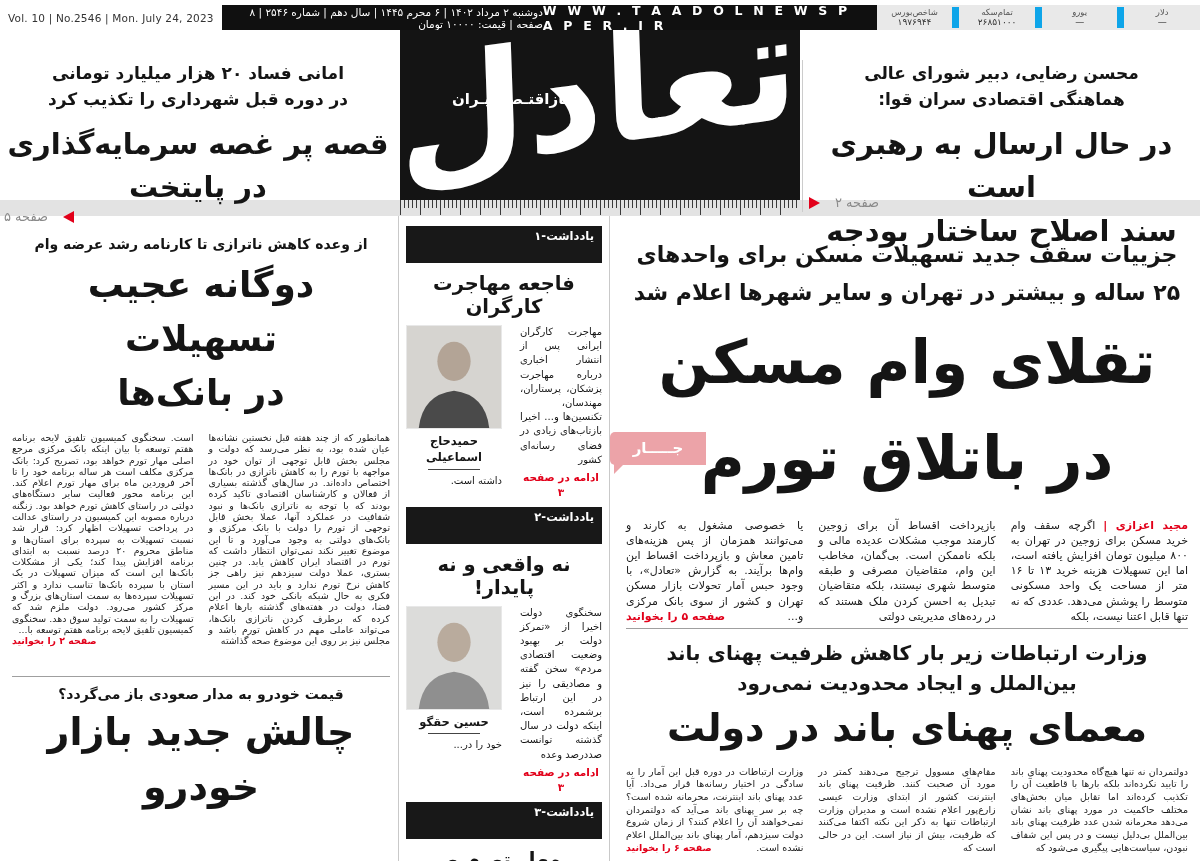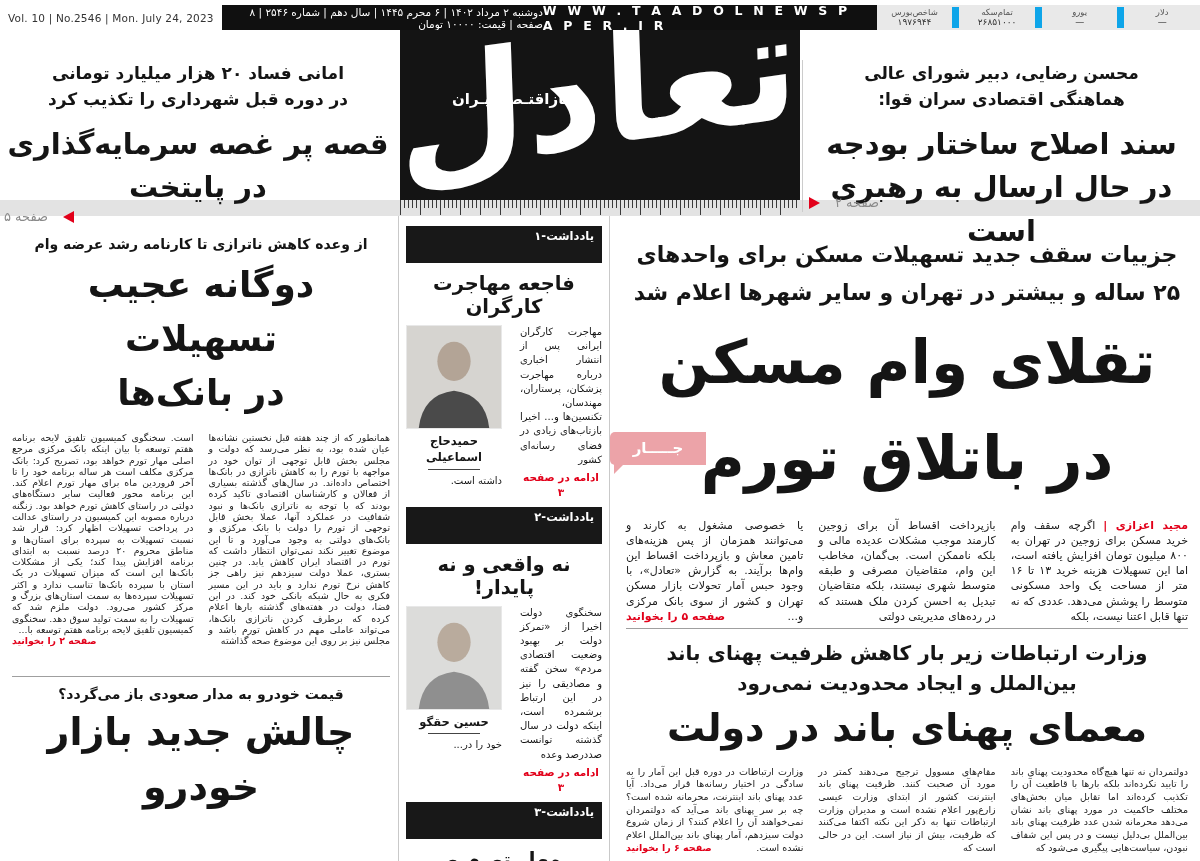--- a/index.html
+++ b/index.html
@@ -147,22 +147,22 @@
     <div class="logo-sub">نیـازاقتـصادایـران</div>
   </div>
   <div class="ruler"></div>
 
   <div class="mh-art mh-right">
     <div class="mh-kicker">
       <div>محسن رضایی، دبیر شورای عالی</div>
       <div>هماهنگی اقتصادی سران قوا:</div>
     </div>
     <div class="mh-headline">
+      <div>در حال ارسال به رهبری است</div>
       <div>سند اصلاح ساختار بودجه</div>
-      <div>در حال ارسال به رهبری است</div>
     </div>
     <div class="pmark pmark-r">
       <span>صفحه ۲</span>
       <span class="tri-right"></span>
     </div>
   </div>
 </div>
 
 <div class="content">
 

